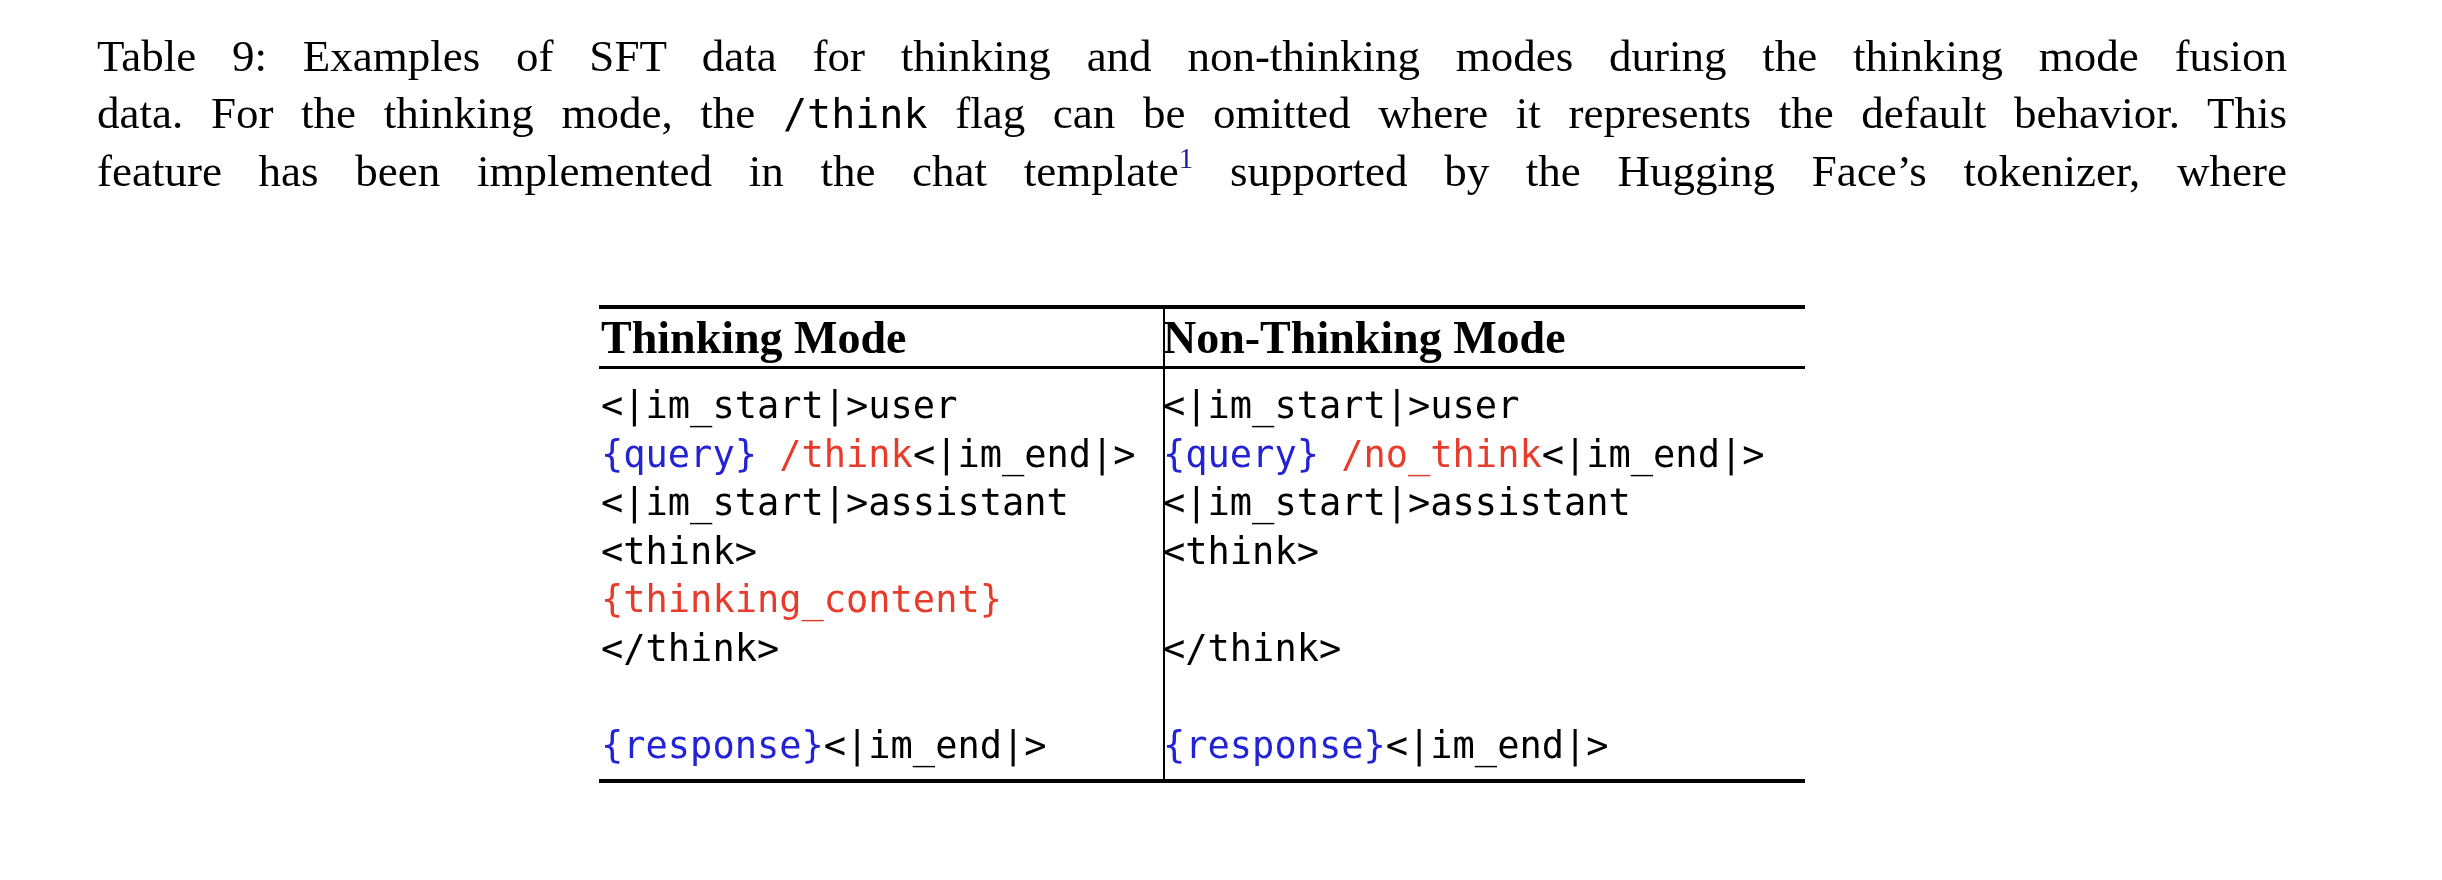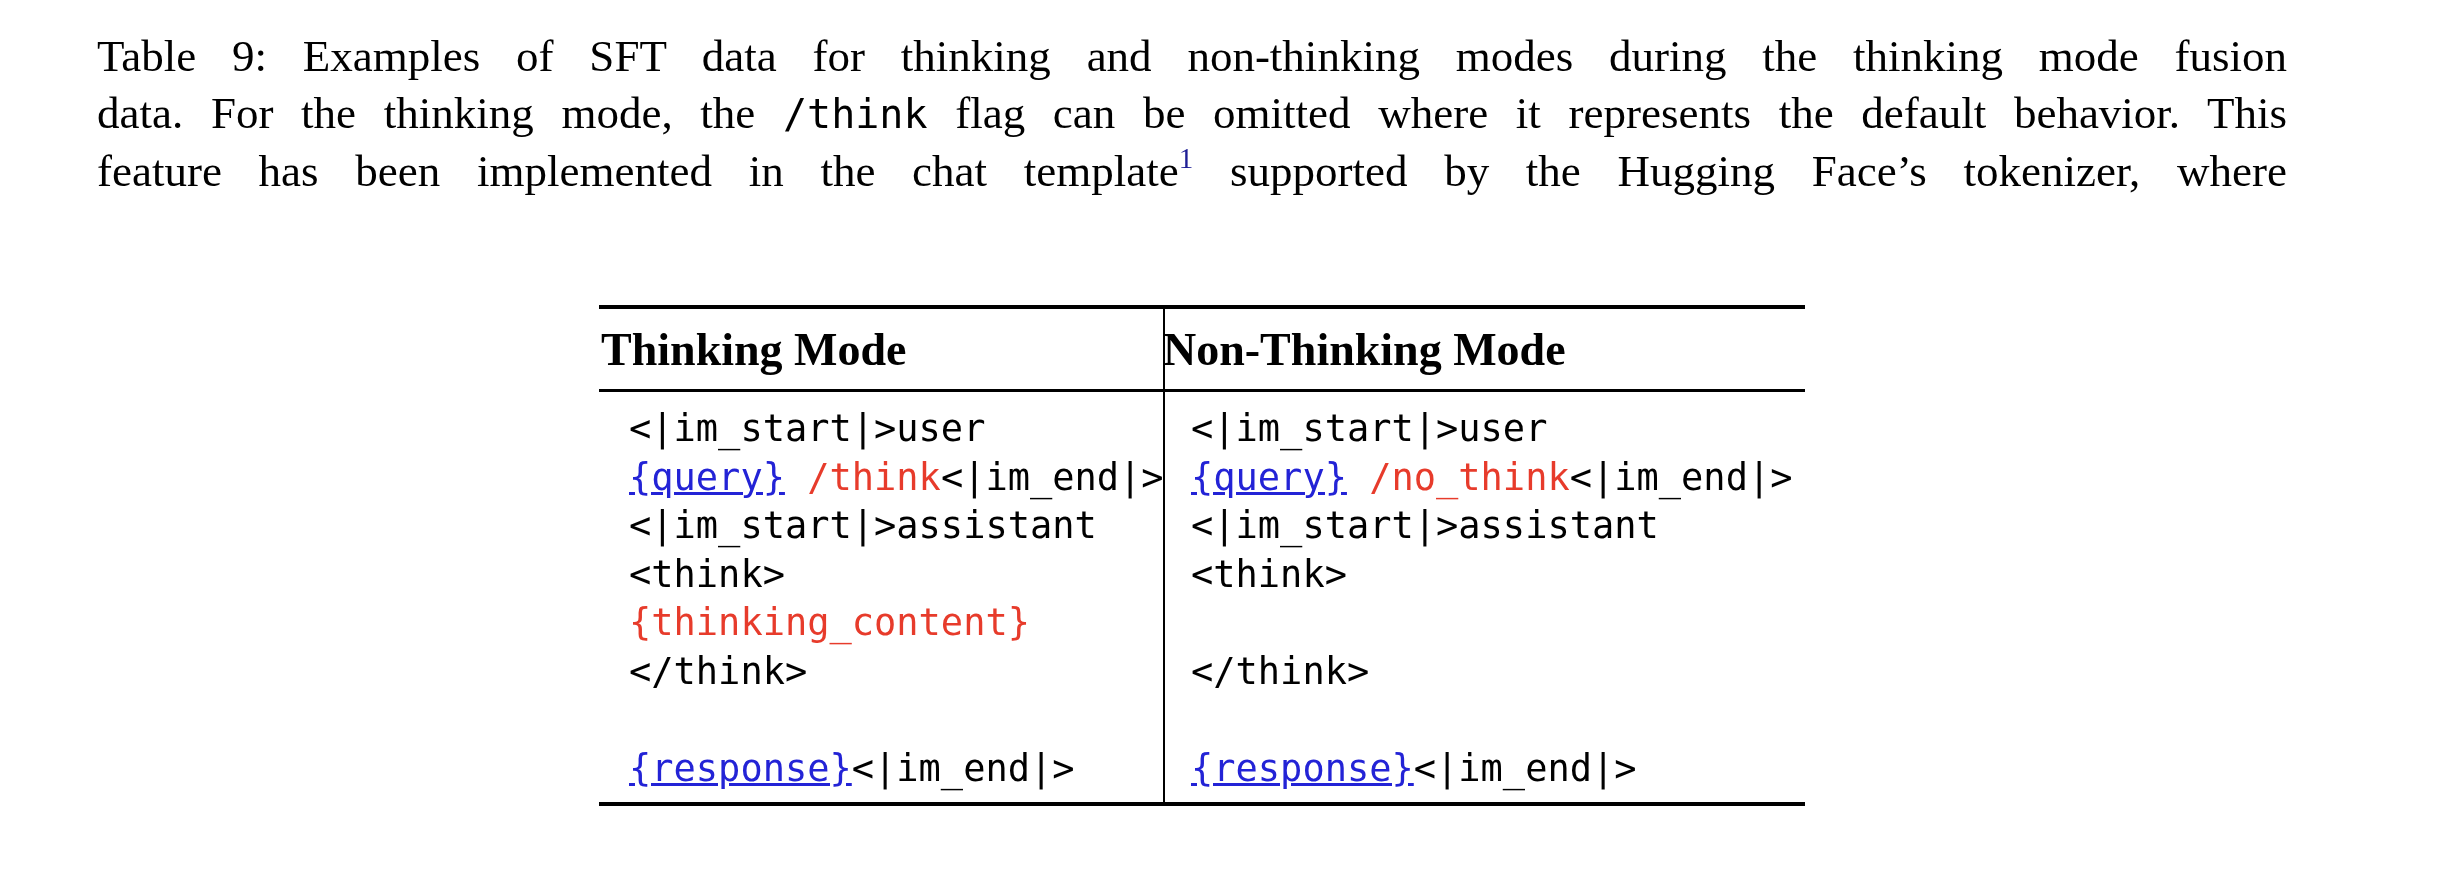--- a/index.html
+++ b/index.html
@@ -31,38 +31,38 @@
     vertical-align:18px;text-decoration:none;cursor:pointer;
   }
   
   .table-wrap{
     position:absolute;left:599px;top:305px;width:1206px;
   }
   .rule{background:var(--rule);width:100%;}
   .rule.top{height:4px;}
   .rule.mid{height:3px;}
   .rule.bottom{height:4px;}
-  .header-row{display:flex;height:80px;align-items:center;}
+  .header-row{display:flex;height:57px;align-items:center;}
   .th{
     font-family:"Liberation Serif", serif;font-weight:bold;
     font-size:46px;box-sizing:border-box;
   }
   .col1{width:564px;}
   .col2{flex:1;}
   .th.col1{padding-left:2px;}
   .body-row{display:flex;padding:13px 0 9px 0;}
   .td{
     font-family:"DejaVu Sans Mono", monospace;
     font-size:37px;line-height:48.5px;
     box-sizing:border-box;white-space:pre;
   }
   .td.col1{padding-left:2px;}
-  .code-line{white-space:pre;margin-left:28px;}
+  .code-line{white-space:pre;}
   .c-black{color:var(--text);}
-  .c-blue{color:var(--blue);text-decoration:underline;}
+  .c-blue{color:var(--blue);}
   .c-red{color:var(--red);}
   .vline{
     position:absolute;left:564px;top:4px;bottom:4px;
     width:2px;background:var(--rule);
   }
 </style>
 </head>
 <body>
 
 <div class="caption" id="caption">

